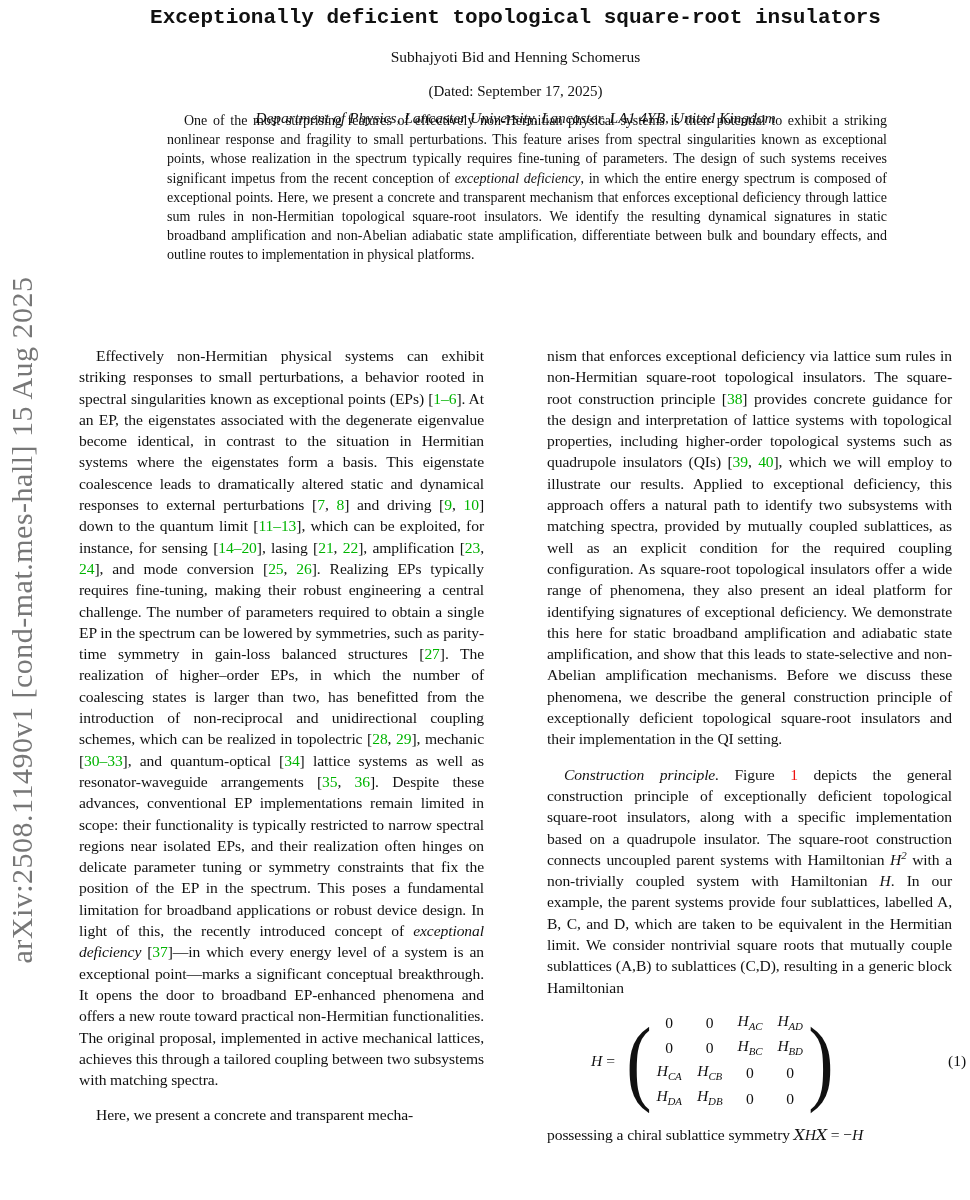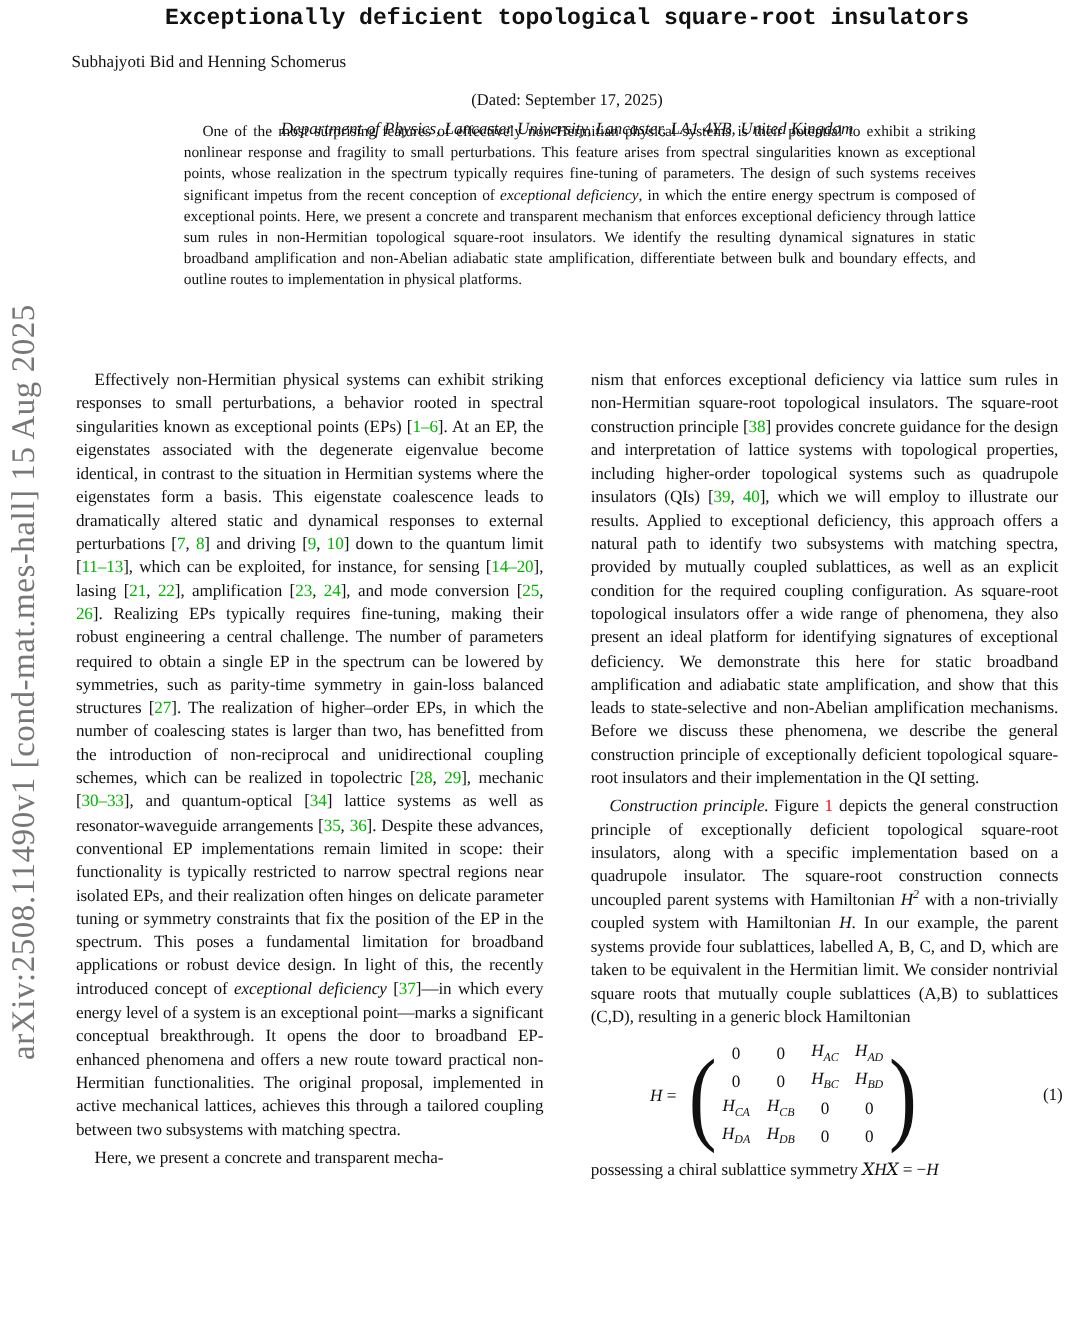--- a/index.html
+++ b/index.html
@@ -21,37 +21,37 @@
     font-size:30px;
     letter-spacing:0.5px;
     color:var(--banner-color,#777777);
     white-space:nowrap;
   }
   .content{position:absolute;left:65px;top:0;width:901px;height:1200px;}
   .title{
     position:absolute;top:6px;left:0;width:100%;
     text-align:center;font-size:21px;font-weight:bold;margin:0;font-family:Liberation Mono, monospace;
   }
-  .authors{position:absolute;top:48px;left:0;width:100%;font-size:15.5px;}
+  .authors{position:absolute;top:48px;left:0;width:100%;text-align:center;font-size:15.5px;}
   .affiliation{position:absolute;top:65px;left:0;width:100%;text-align:center;font-size:15.5px;font-style:italic;margin-top:44px;}
   .dateline{position:absolute;top:83px;left:0;width:100%;text-align:center;font-size:15px;}
   .abstract{
     position:absolute;left:102px;top:111px;width:720px;
     font-size:14px;line-height:19.2px;
     text-align:justify;text-indent:17px;
   }
   .col{
     position:absolute;top:331px;width:433px;
     font-size:15.6px;line-height:21.3px;
     text-align:justify;
     letter-spacing:-0.1px;
   }
   .col-left{left:0;}
   .col-right{left:468px;}
-  .para{margin:4px;}
+  .para{margin:14px;}
   .para.indent{text-indent:17px;}
   .seg-n{}
   .seg-i,.seg-m{font-style:italic;}
   .seg-c{font-style:italic;font-family:"DejaVu Serif",serif;}
   .seg-g{color:var(--cite-color,#00b400);}
   .seg-r{color:var(--figref-color,#ee1111);}
   sup.seg-s{font-size:70%;font-style:italic;line-height:0;}
   
   .equation{
     position:relative;

